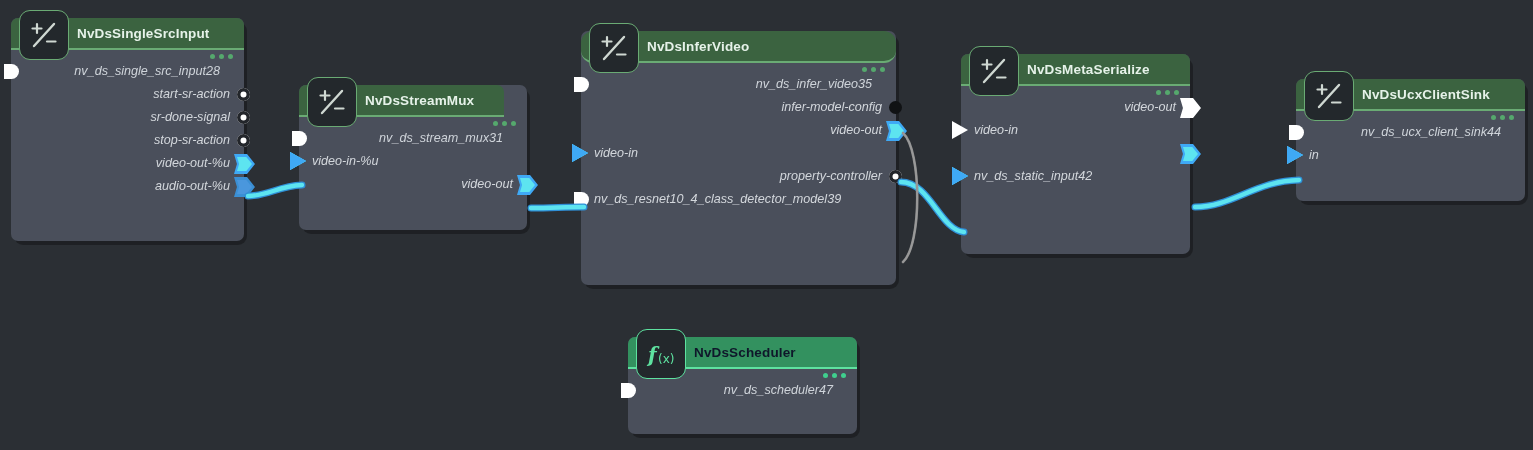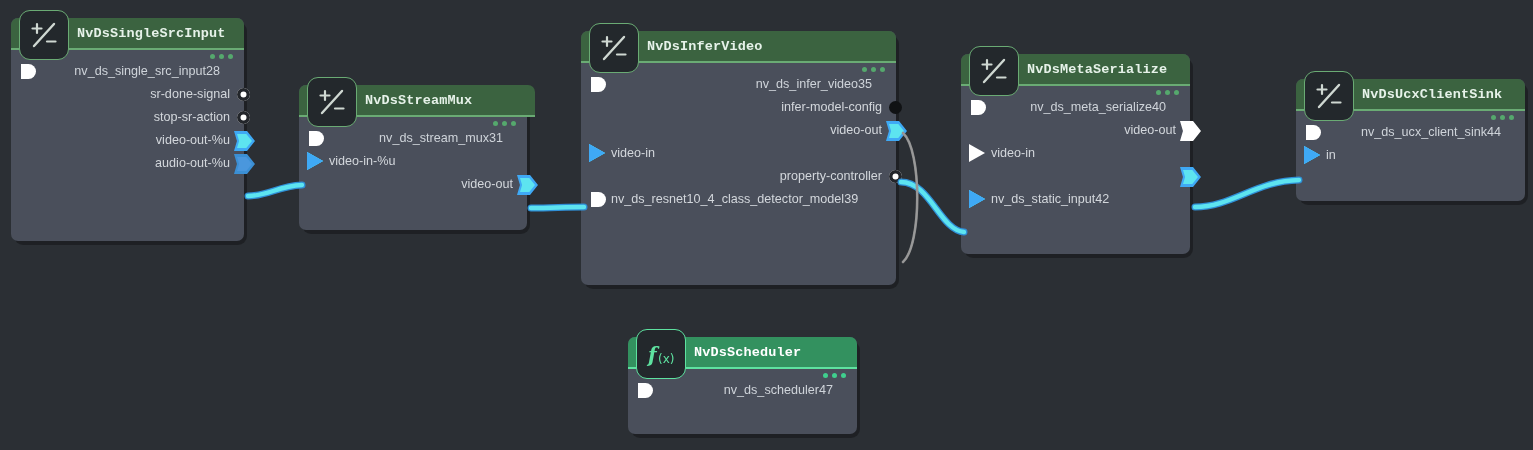--- a/index.html
+++ b/index.html
@@ -20,46 +20,46 @@
     background:rgba(0,0,0,.30);border-radius:9px;
   }
   .node-body{
     position:absolute;left:0;top:0;right:0;bottom:0;
     background:#4a4f5b;border-radius:7px;
   }
   .node-head{
     position:absolute;left:0;top:0;height:30px;
     background:#3b6340;border-top-left-radius:7px;border-top-right-radius:7px;
     border-bottom:2px solid #6aab74;
-    display:flex;align-items:center;font-family:Liberation Mono, monospace;
+    display:flex;align-items:center;
   }
   .node.accent-bright .node-head{background:#33915f;border-bottom:2px solid #5ee2a0;}
   .node-title{
     color:#e6f2e9;font-size:13.5px;font-weight:bold;letter-spacing:.15px;
     margin-left:66px;white-space:nowrap;
   }
-  .node.accent-bright .node-title{color:#ffffff;}
+  .node.accent-bright .node-title{color:#0f172a;}
 
   
   .node-icon{
     position:absolute;left:8px;top:-8px;width:48px;height:48px;
     background:#23282c;border:1.6px solid #6aab74;border-radius:11px;
     z-index:3;display:flex;align-items:center;justify-content:center;
   }
   .node.accent-bright .node-icon{border-color:#5ee2a0;}
   .node-icon svg{display:block;}
 
   .node-dots{
     position:absolute;right:11px;top:36px;display:flex;gap:4px;z-index:3;
   }
   .node-dots i{width:5px;height:5px;border-radius:50%;background:#55a86d;display:block;}
   .node.accent-bright .node-dots i{background:#3fcf8e;}
 
   
-  .rows{position:absolute;left:17px;right:0;top:42px;}
+  .rows{position:absolute;left:0;right:0;top:42px;font-style:italic;}
   .row{position:relative;height:23px;display:flex;align-items:center;}
   .row .lbl{
     font-size:12.6px;color:#d3d7dc;white-space:nowrap;
     position:absolute;line-height:23px;
   }
   .row.r-out .lbl{right:14px;text-align:right;}
   .row.r-in  .lbl{left:13px;text-align:left;}
   .row.r-name .lbl{right:24px;color:#cfd4da;}
 
   
@@ -142,20 +142,24 @@
           <i></i>
           <i></i>
           <i></i>
         </div>
         <div class="rows">
           <div class="row r-name">
             <span class="lbl">nv_ds_single_src_input28</span>
             <div class="port p-half" style="top: 4px;"></div>
           </div>
           <div class="row r-out">
+            <span class="lbl">start-sr-action</span>
+            <div class="port p-ring" style="top: 5px;"></div>
+          </div>
+          <div class="row r-out">
             <span class="lbl">sr-done-signal</span>
             <div class="port p-ring" style="top: 5px;"></div>
           </div>
           <div class="row r-out">
             <span class="lbl">stop-sr-action</span>
             <div class="port p-ring" style="top: 5px;"></div>
           </div>
           <div class="row r-out">
             <span class="lbl">video-out-%u</span>
             <div class="port p-pent on" style="top: 2px;">
@@ -166,21 +170,21 @@
             <span class="lbl">audio-out-%u</span>
             <div class="port p-pent blue" style="top: 2px;">
               <span class="inner"></span>
             </div>
           </div>
         </div>
       </div>
       <div class="node" style="left: 299px; top: 85px; width: 228px; height: 145px;">
         <div class="node-shadow"></div>
         <div class="node-body"></div>
-        <div class="node-head" style="width: 236px;">
+        <div class="node-head" style="width: 205px;">
           <span class="node-title">NvDsStreamMux</span>
         </div>
         <div class="node-icon">
           <svg width="32" height="32" viewBox="0 0 32 32">
             <line x1="26" y1="5" x2="6" y2="27" stroke="#cfd8d2" stroke-width="2.4" stroke-linecap="round"></line>
             <line x1="4.5" y1="9.5" x2="13.5" y2="9.5" stroke="#cfd8d2" stroke-width="2.2" stroke-linecap="round"></line>
             <line x1="9" y1="5" x2="9" y2="14" stroke="#cfd8d2" stroke-width="2.2" stroke-linecap="round"></line>
             <line x1="19" y1="22.5" x2="27.5" y2="22.5" stroke="#cfd8d2" stroke-width="2.2" stroke-linecap="round"></line>
           </svg>
         </div>
@@ -202,21 +206,21 @@
             <span class="lbl">video-out</span>
             <div class="port p-pent on" style="top: 2px;">
               <span class="inner"></span>
             </div>
           </div>
         </div>
       </div>
       <div class="node" style="left: 581px; top: 31px; width: 315px; height: 254px;">
         <div class="node-shadow"></div>
         <div class="node-body"></div>
-        <div class="node-head" style="width: 315px;">
+        <div class="node-head" style="width: 315px; border-radius: 12px;">
           <span class="node-title">NvDsInferVideo</span>
         </div>
         <div class="node-icon">
           <svg width="32" height="32" viewBox="0 0 32 32">
             <line x1="26" y1="5" x2="6" y2="27" stroke="#cfd8d2" stroke-width="2.4" stroke-linecap="round"></line>
             <line x1="4.5" y1="9.5" x2="13.5" y2="9.5" stroke="#cfd8d2" stroke-width="2.2" stroke-linecap="round"></line>
             <line x1="9" y1="5" x2="9" y2="14" stroke="#cfd8d2" stroke-width="2.2" stroke-linecap="round"></line>
             <line x1="19" y1="22.5" x2="27.5" y2="22.5" stroke="#cfd8d2" stroke-width="2.2" stroke-linecap="round"></line>
           </svg>
         </div>
@@ -267,24 +271,20 @@
             <line x1="9" y1="5" x2="9" y2="14" stroke="#cfd8d2" stroke-width="2.2" stroke-linecap="round"></line>
             <line x1="19" y1="22.5" x2="27.5" y2="22.5" stroke="#cfd8d2" stroke-width="2.2" stroke-linecap="round"></line>
           </svg>
         </div>
         <div class="node-dots">
           <i></i>
           <i></i>
           <i></i>
         </div>
         <div class="rows">
-          <div class="row r-name">
-            <span class="lbl">nv_ds_meta_serialize40</span>
-            <div class="port p-half" style="top: 4px;"></div>
-          </div>
           <div class="row r-out">
             <span class="lbl">video-out</span>
             <div class="port p-pent" style="top: 2px;"></div>
           </div>
           <div class="row r-in">
             <span class="lbl">video-in</span>
             <div class="port p-tri" style="top: 2px;"></div>
           </div>
           <div class="row r-out">
             <div class="port p-pent on" style="top: 2px;">

